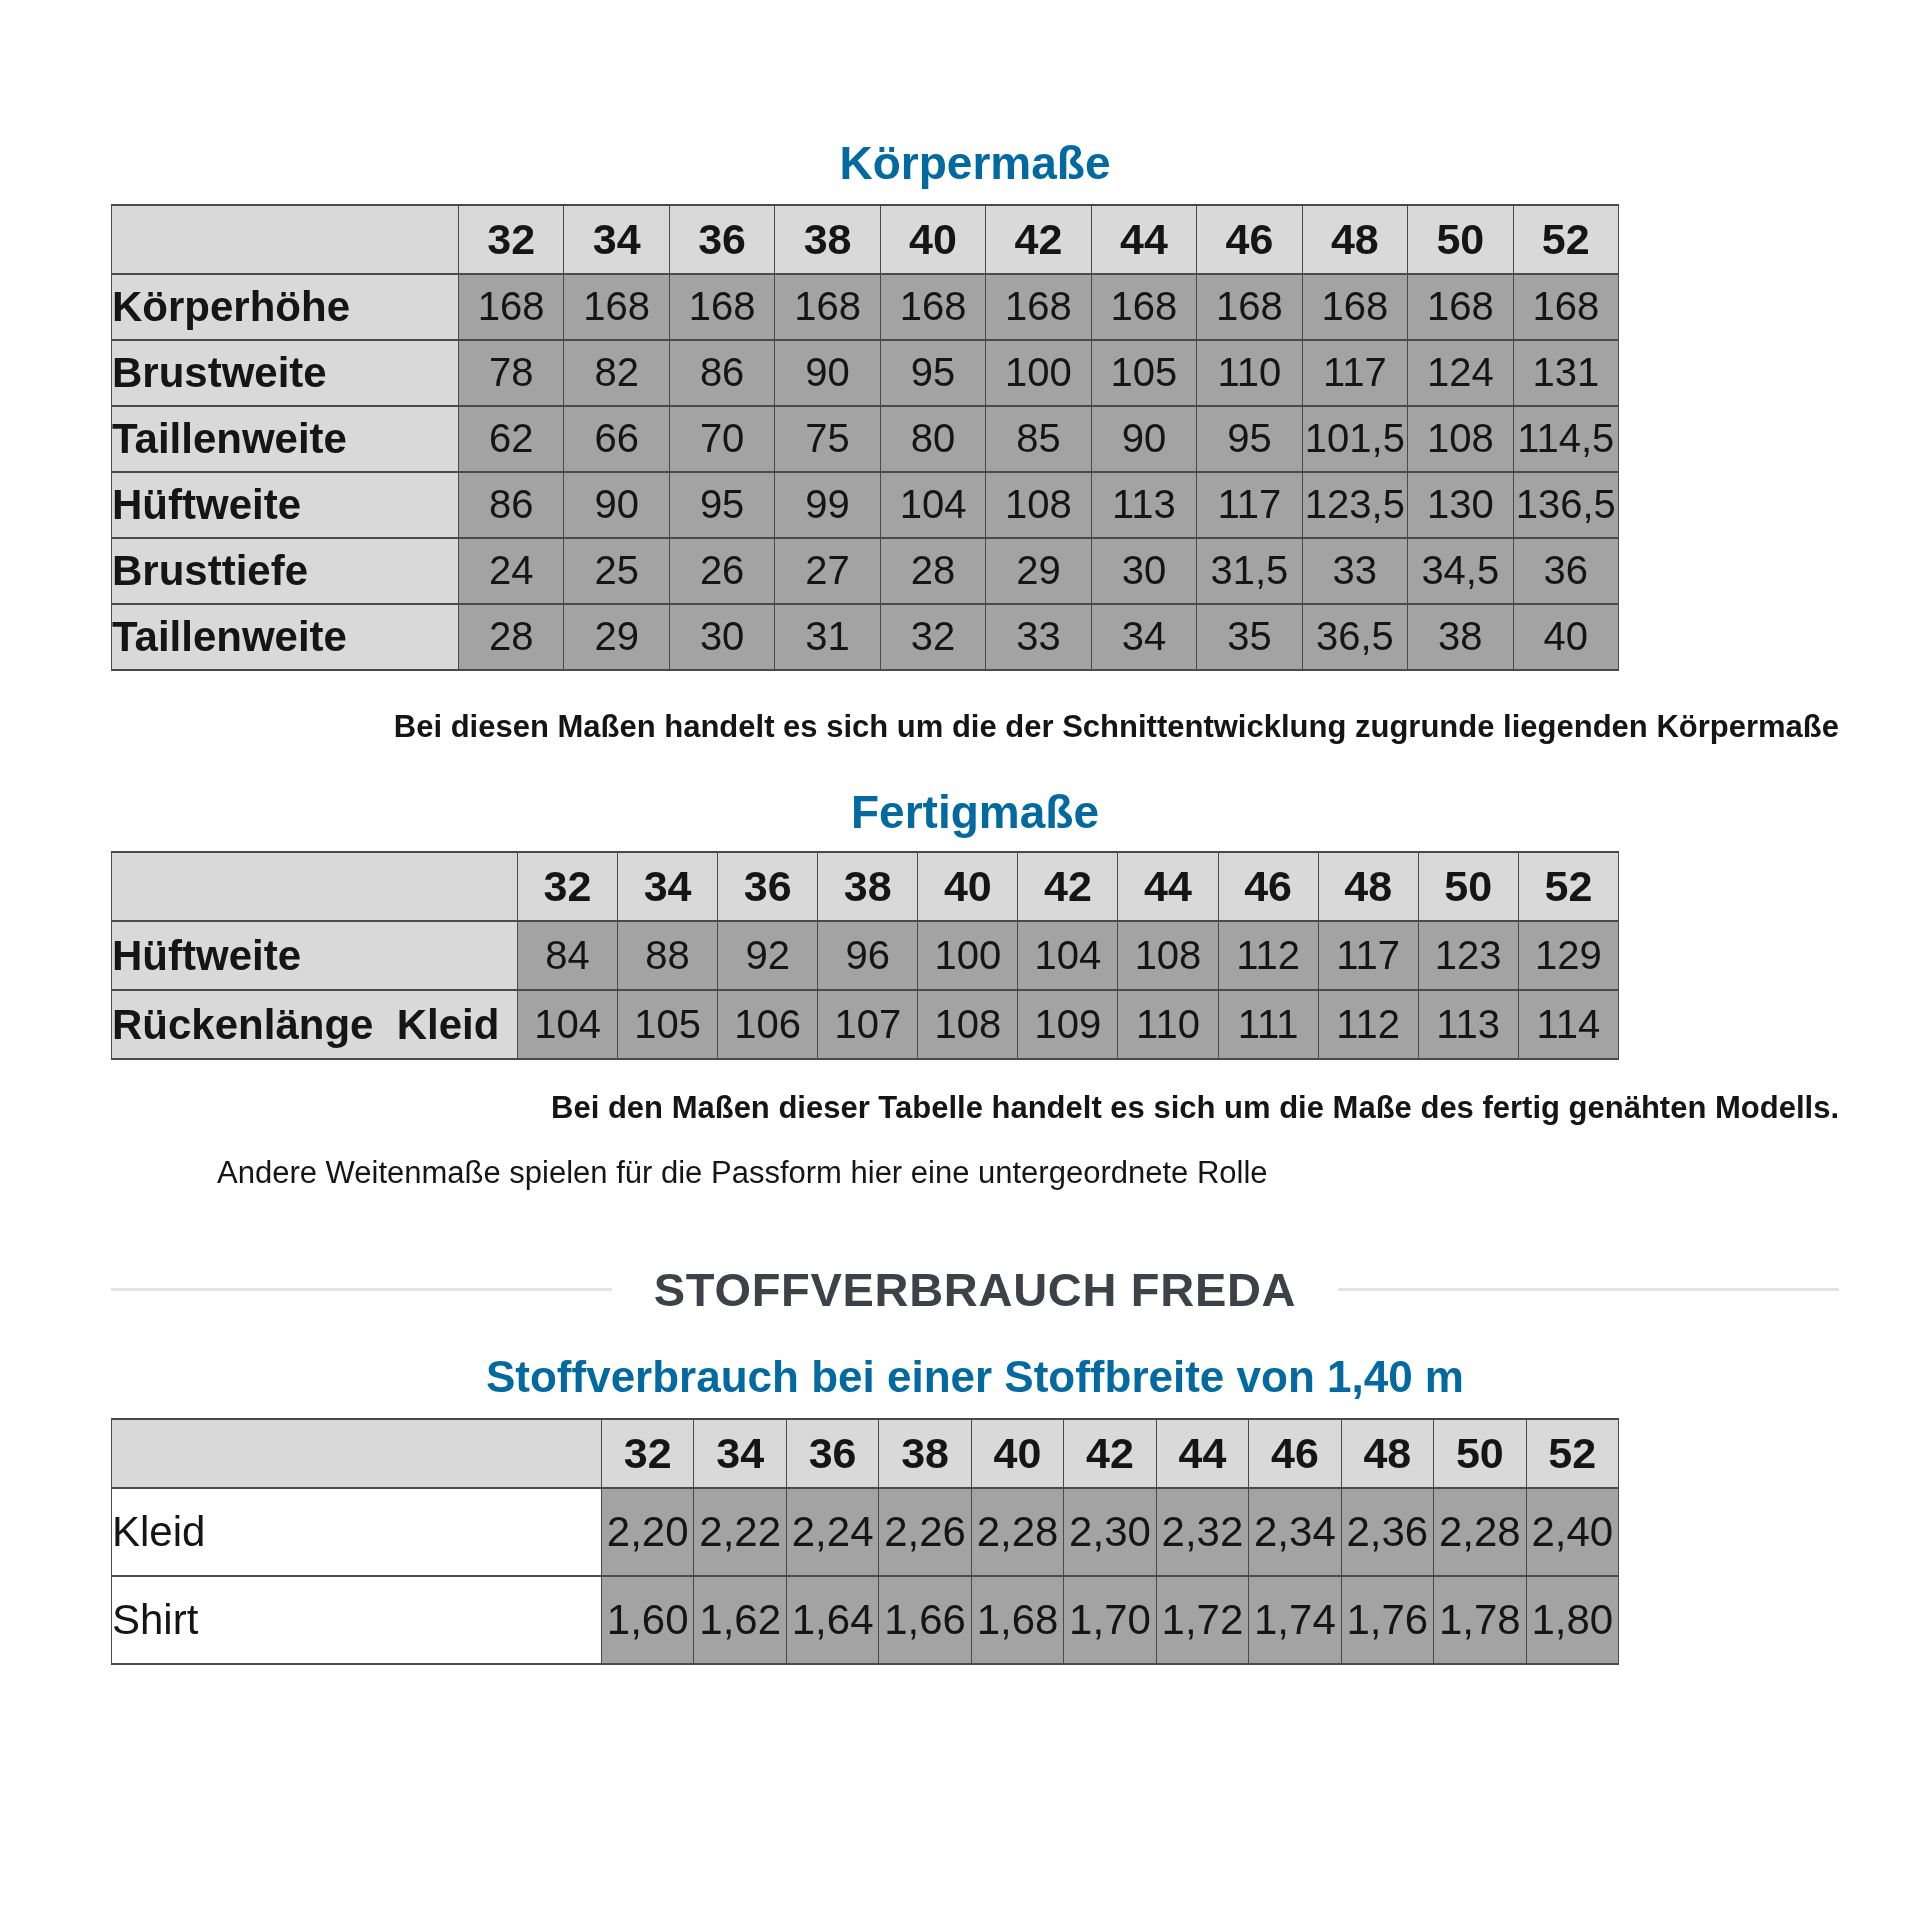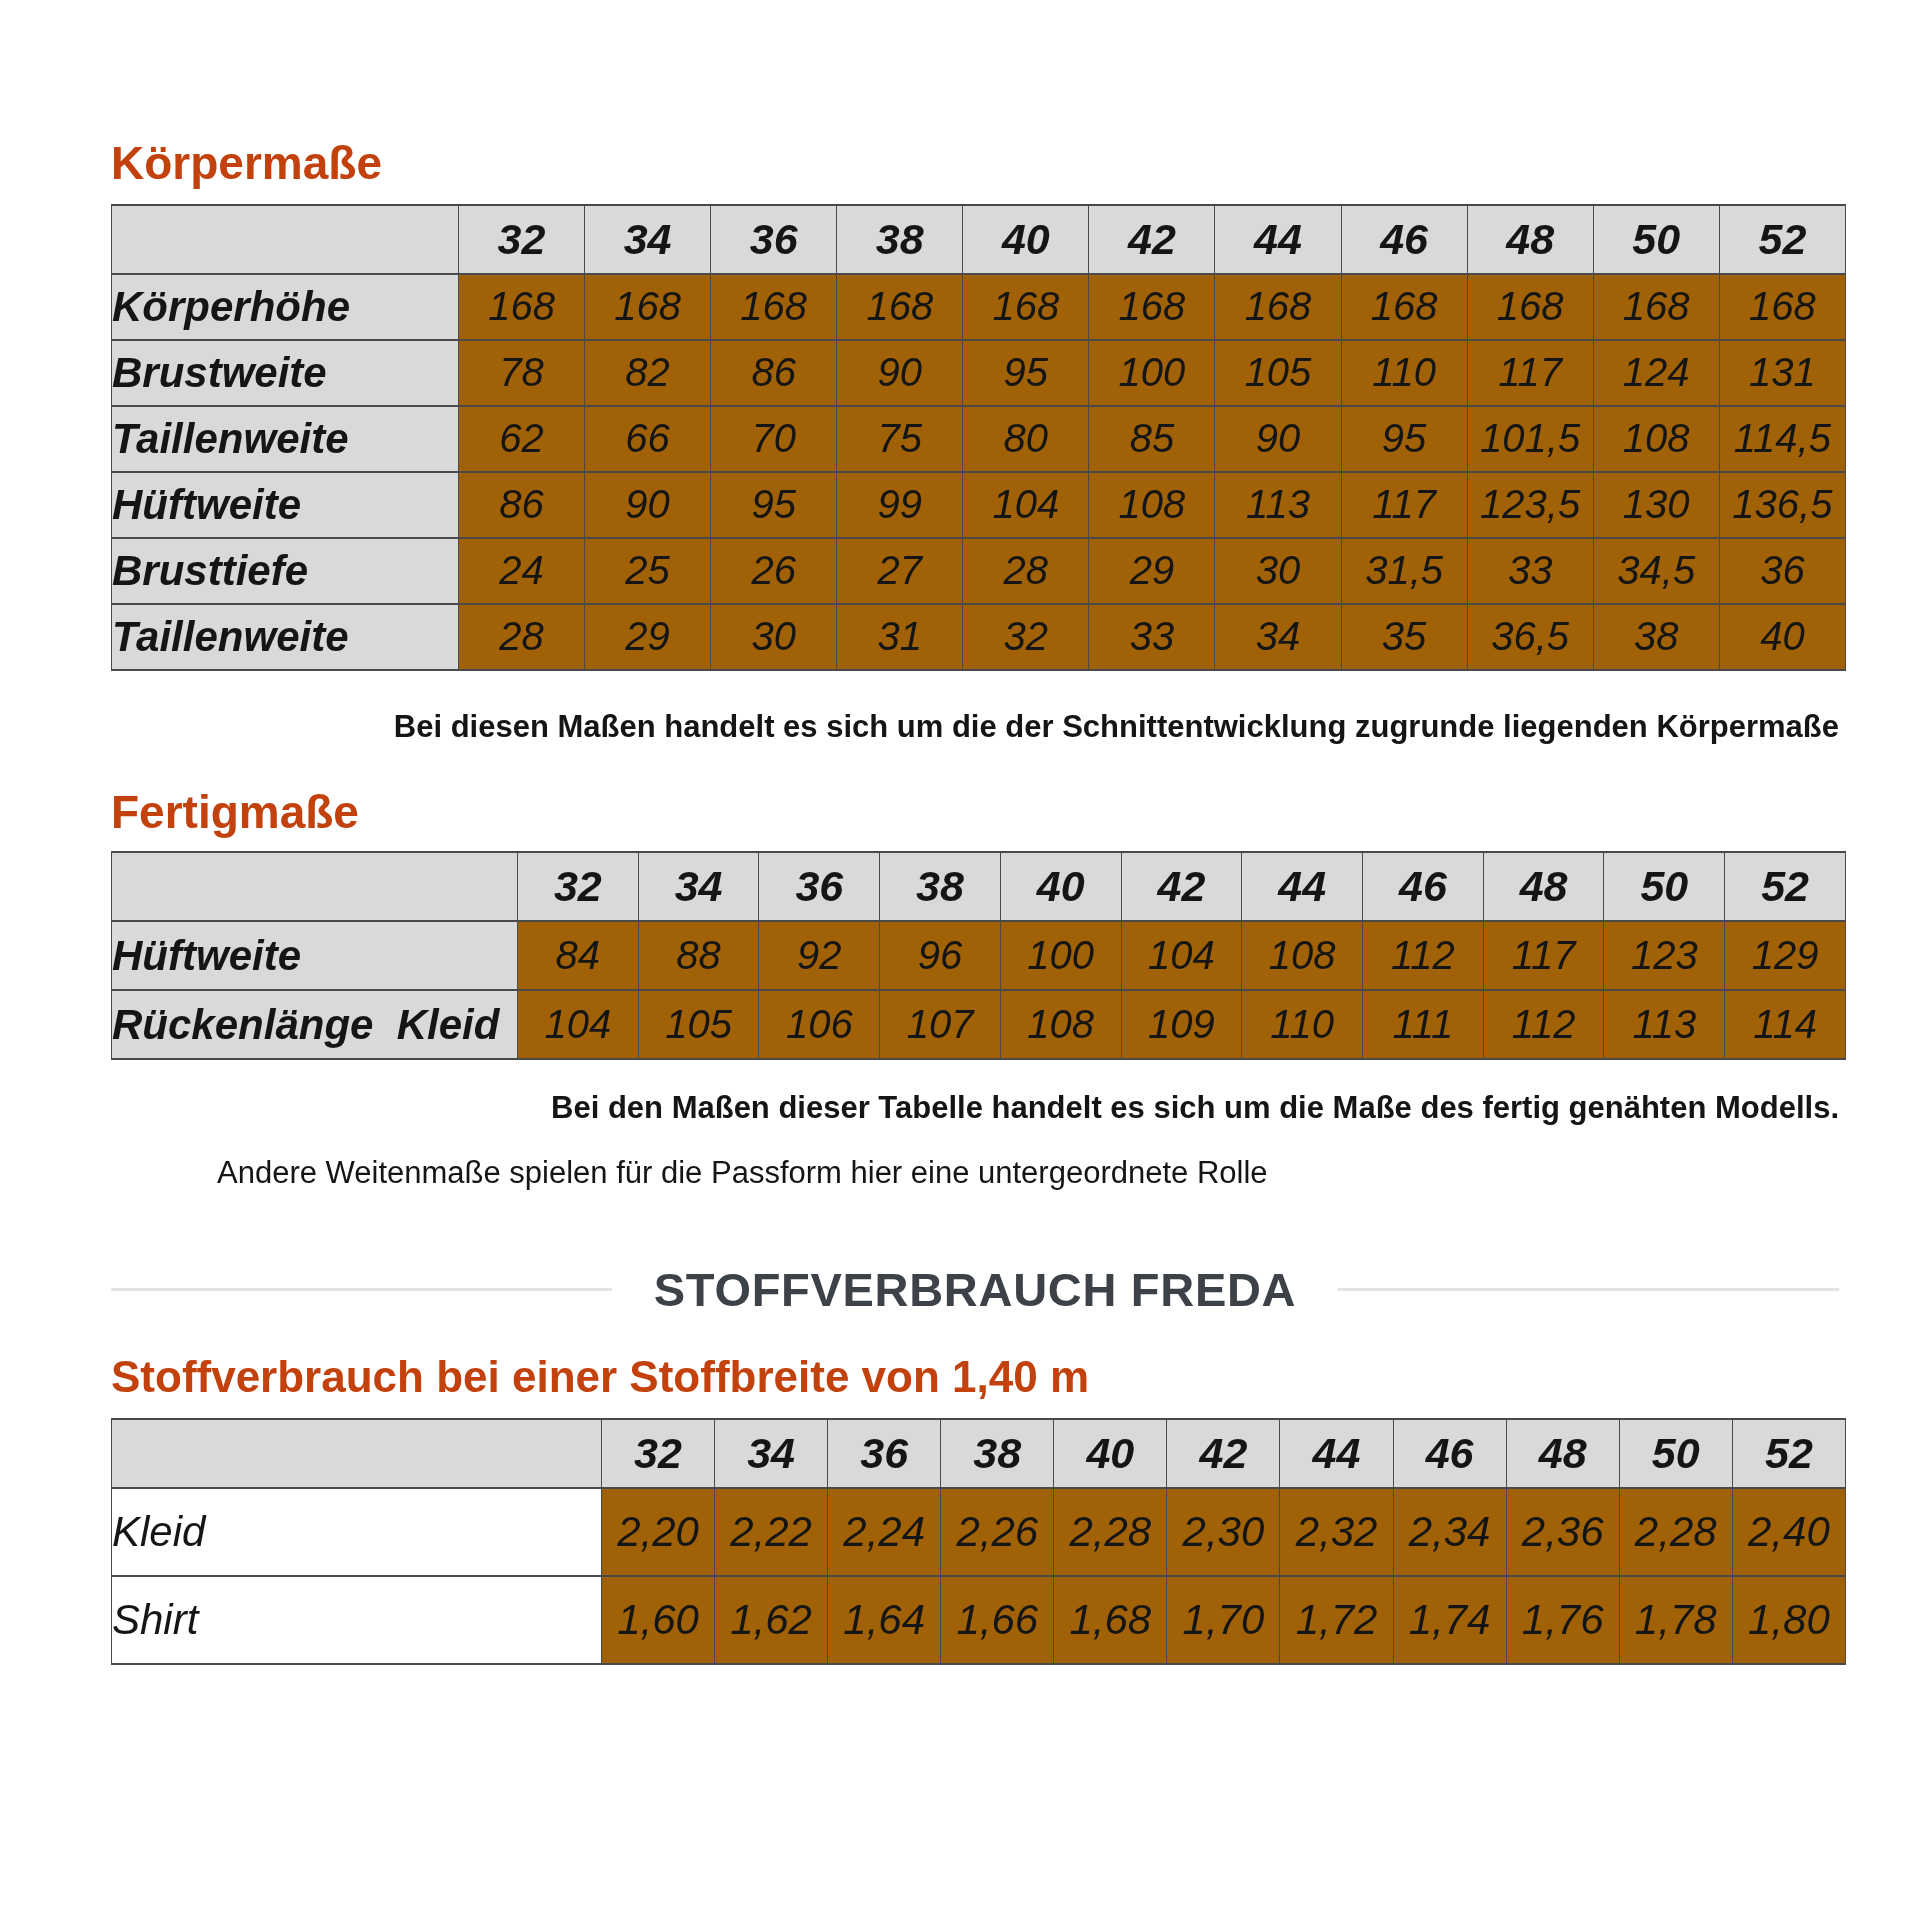--- a/index.html
+++ b/index.html
@@ -16,32 +16,32 @@
     box-sizing: border-box;
     width: 1926px;
     height: 1926px;
     padding: 0 87px 0 111px;
   }
   .section-title {
     font-size: 46px;
     line-height: 1.08;
     font-weight: bold;
     margin: 0;
-    color: #c2410c;
+    color: #0369a1;
+    text-align: center;
   }
   #title-koerpermasse { margin-top: 139px; margin-bottom: 15px; }
   #title-fertigmasse  { margin-top: 42px;  margin-bottom: 13px; }
   #title-stoffverbrauch { margin-top: 36px; margin-bottom: 17px; font-size: 44px; }
 
   table {
     border-collapse: collapse;
     table-layout: fixed;
-    width: 1735px;
-    background: #a16207;
-    font-style: italic;
+    width: 1508px;
+    background: #a3a3a3;
   }
   th, td {
     border: 1.3px solid var(--border, #4a4a4a);
     border-top-width: 2.6px;
     border-bottom-width: 2.6px;
     box-sizing: border-box;
     overflow: hidden;
   }
   thead th {
     background: var(--header-fill, #d9d9d9);

